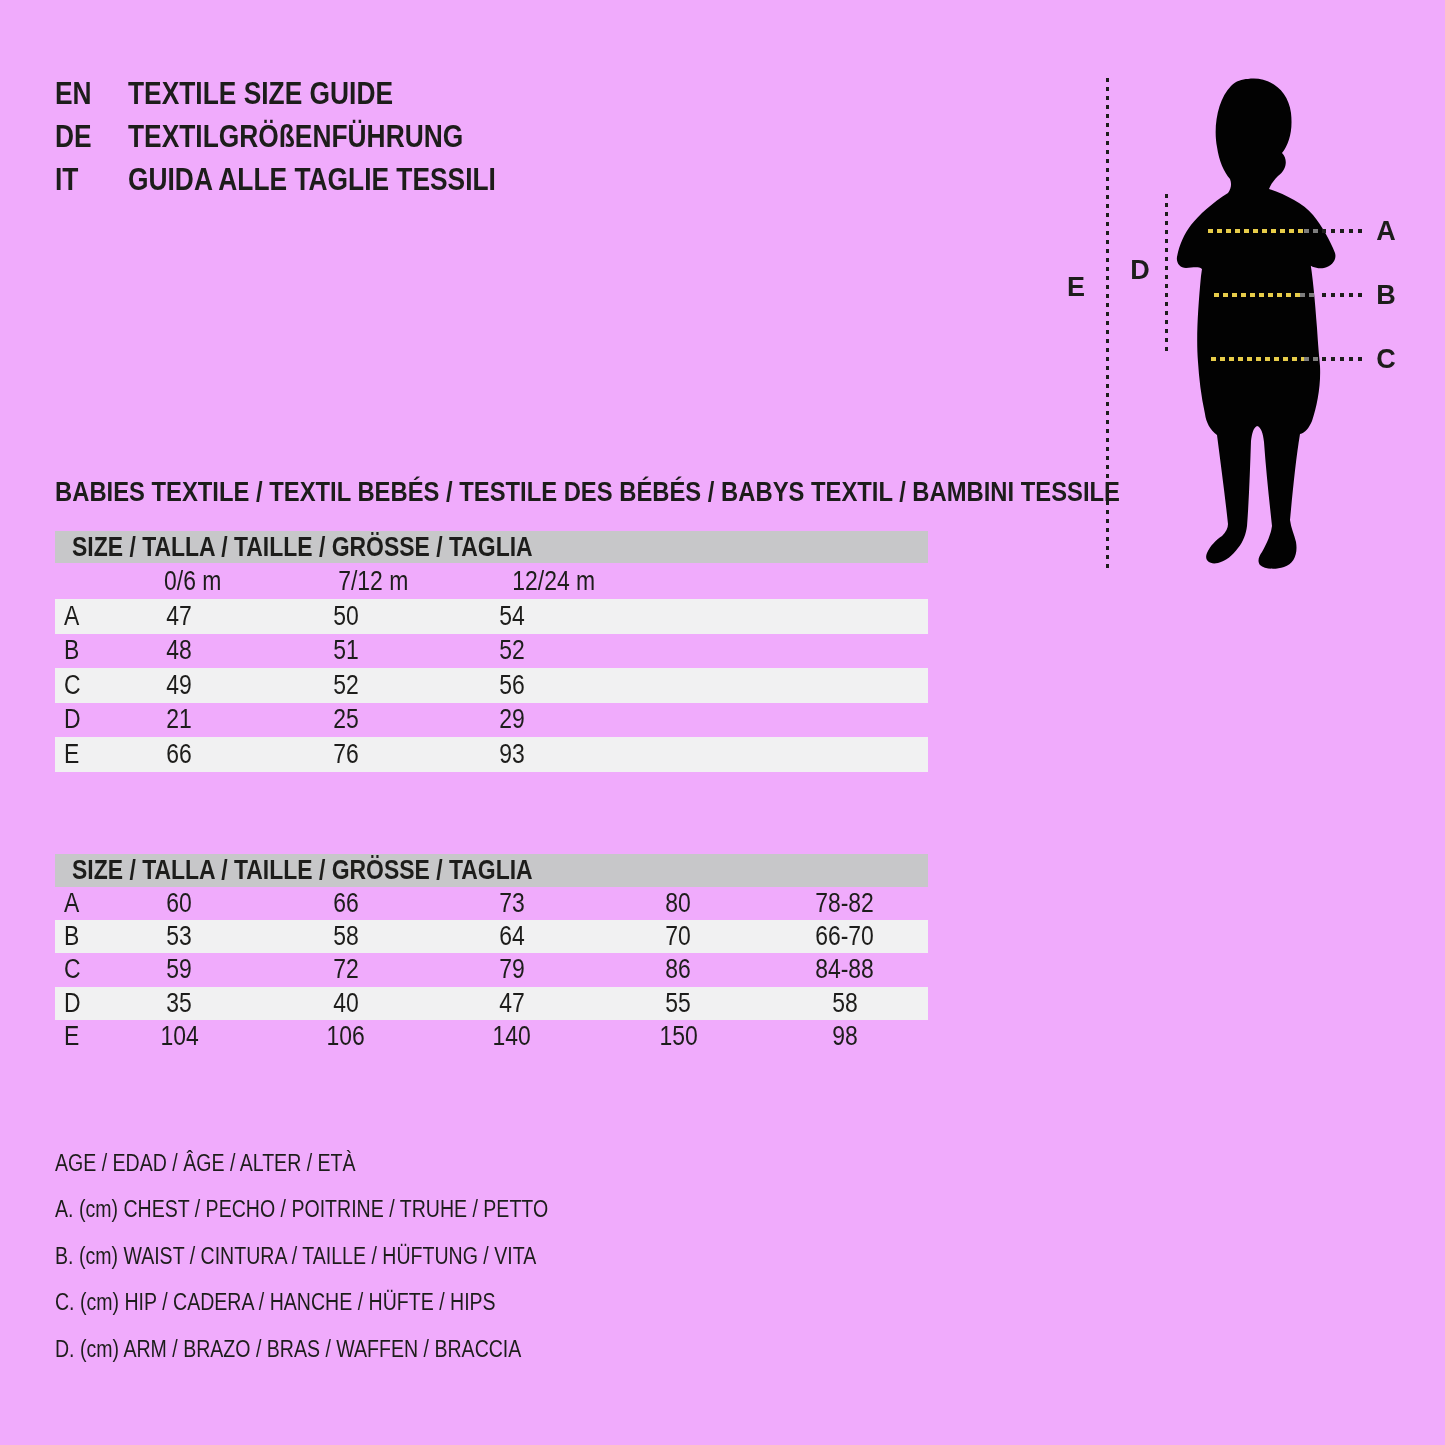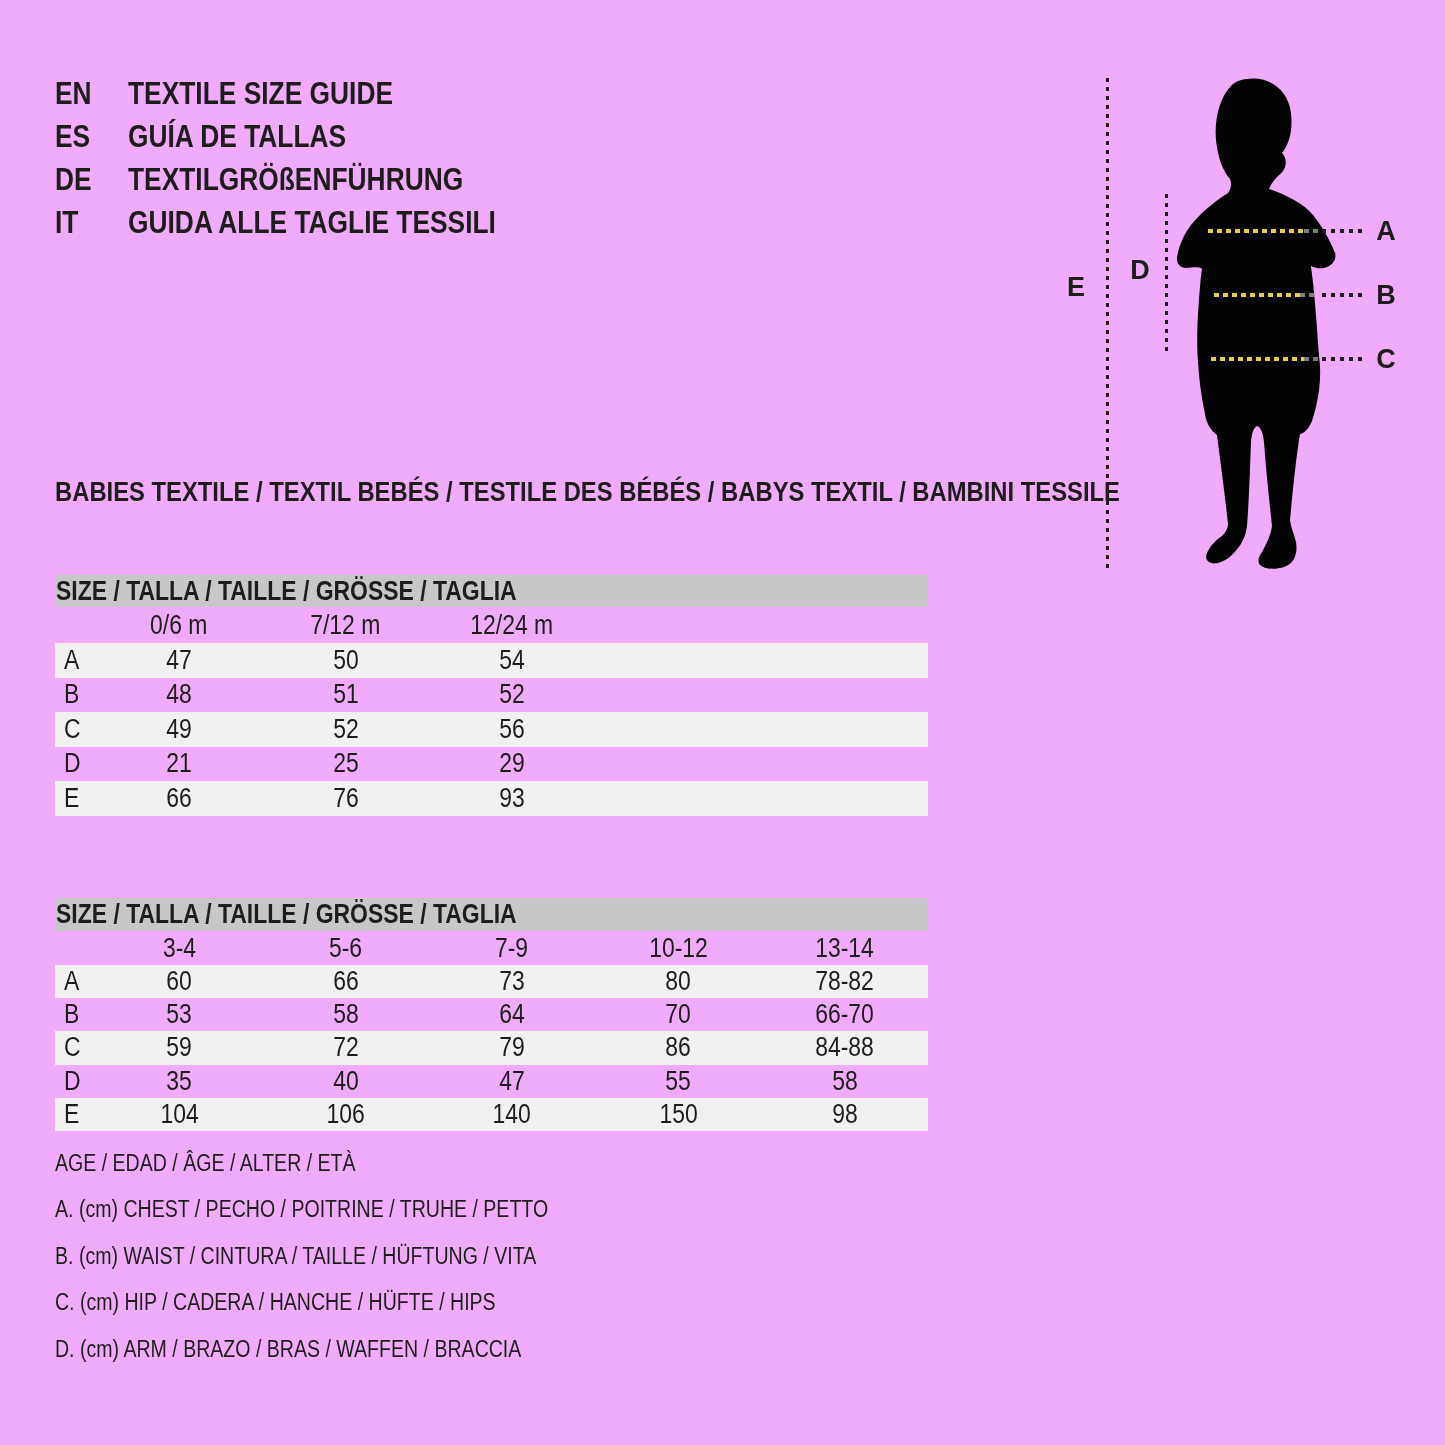--- a/index.html
+++ b/index.html
@@ -47,25 +47,25 @@
   
   .section-heading { position:absolute; left:55px; font-size:28px; font-weight:700; }
   #babies-heading   { top:476px;text-align:right; }
   #children-heading { top:810px; }
 
   
   .size-table { position:absolute; left:55px; width:873px; }
   #babies-table   { top:531px; }
   #children-table { top:854px; }
   .size-bar { background:var(--bar); display:flex; align-items:center;
-              padding-left:1px; font-size:27px; font-weight:700; box-sizing:border-box;margin-top:44px; }
+              padding-left:17px; font-size:27px; font-weight:700; box-sizing:border-box; }
   #babies-table   .size-bar { height:32px; }
   #children-table .size-bar { height:33px; }
   .trow { display:flex; align-items:center; font-size:27px; }
-  .trow.head { font-weight:400; }
+  .trow.head { font-weight:400;gap:14px; }
   #babies-table   .trow.head { height:36px; }
   #children-table .trow.head { height:34px; }
   #babies-table   .trow.data { height:34.5px; }
   #children-table .trow.data { height:33.2px; }
   .trow.data:nth-child(odd) { background:var(--zebra); }
   .cell-label { width:41px; flex:0 0 41px; padding-left:9px; box-sizing:border-box; }
   .cell { width:166.4px; flex:0 0 166.4px; text-align:center; }
 
   
   .legend { position:absolute; left:55px; top:1140px; font-size:23px; }
@@ -73,24 +73,20 @@
 </style>
 </head>
 <body>
 
 <div id="page" style="--yel: #e7cc49; --bar: #c7c7c9; --zebra: #f1f1f2; color: rgb(29, 29, 27);">
 
   <div class="lang-list">
     <div class="lang-row">
       <span class="lang-code"><span class="cx">EN</span></span>
       <span class="cx">TEXTILE SIZE GUIDE</span>
-    </div>
-    <div class="lang-row">
-      <span class="lang-code"><span class="cx">ES</span></span>
-      <span class="cx">GUÍA DE TALLAS</span>
     </div>
     <div class="lang-row">
       <span class="lang-code"><span class="cx">DE</span></span>
       <span class="cx">TEXTILGRÖßENFÜHRUNG</span>
     </div>
     <div class="lang-row">
       <span class="lang-code"><span class="cx">IT</span></span>
       <span class="cx">GUIDA ALLE TAGLIE TESSILI</span>
     </div>
   </div>
@@ -203,28 +199,20 @@
       <span class="cell"><span class="cxc">76</span></span>
       <span class="cell"><span class="cxc">93</span></span>
     </div>
   </div>
 
 
   <div id="children-table" class="size-table">
     <div class="size-bar">
       <span class="cx">SIZE / TALLA / TAILLE / GRÖSSE / TAGLIA</span>
     </div>
-    <div class="trow head">
-      <span class="cell-label"></span>
-      <span class="cell"><span class="cxc">3-4</span></span>
-      <span class="cell"><span class="cxc">5-6</span></span>
-      <span class="cell"><span class="cxc">7-9</span></span>
-      <span class="cell"><span class="cxc">10-12</span></span>
-      <span class="cell"><span class="cxc">13-14</span></span>
-    </div>
     <div class="trow data">
       <span class="cell-label"><span class="cx">A</span></span>
       <span class="cell"><span class="cxc">60</span></span>
       <span class="cell"><span class="cxc">66</span></span>
       <span class="cell"><span class="cxc">73</span></span>
       <span class="cell"><span class="cxc">80</span></span>
       <span class="cell"><span class="cxc">78-82</span></span>
     </div>
     <div class="trow data">
       <span class="cell-label"><span class="cx">B</span></span>

